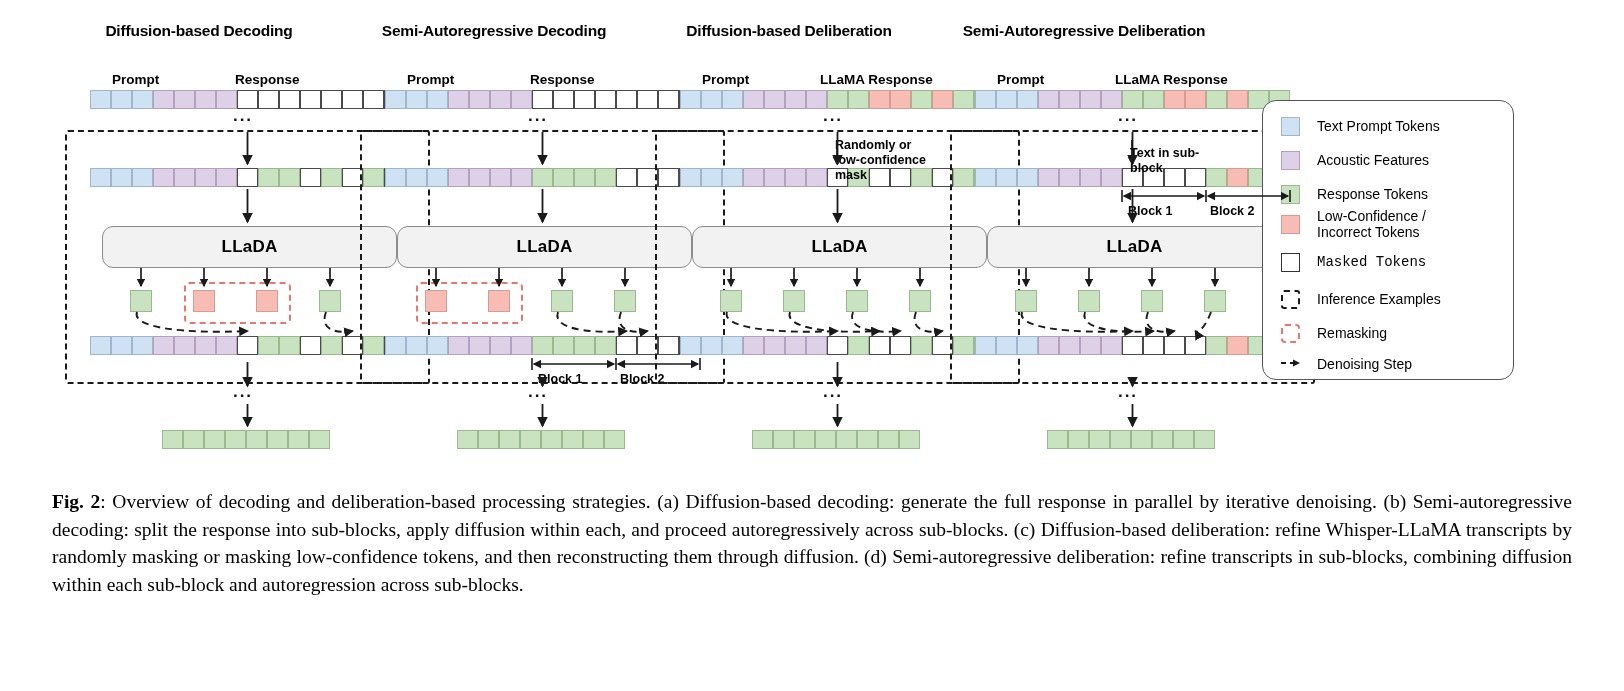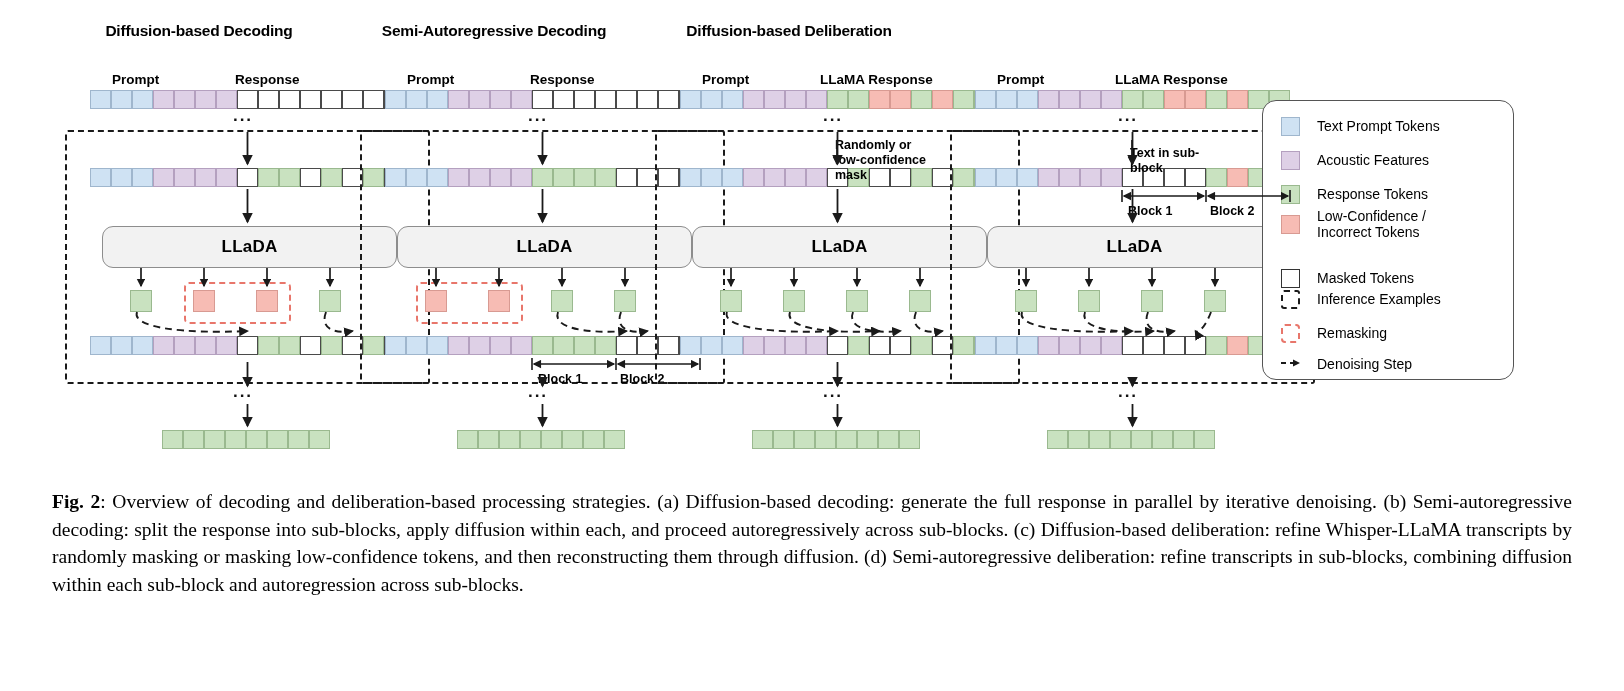--- a/index.html
+++ b/index.html
@@ -294,20 +294,21 @@
           <div class="tok green"></div>
           <div class="tok green"></div>
           <div class="tok green"></div>
           <div class="tok green"></div>
           <div class="tok green"></div>
           <div class="tok green"></div>
           <div class="tok green"></div>
         </div>
       </div>
       <div class="panel" style="left: 930px;">
+        <div class="panel-title">Semi-Autoregressive Deliberation</div>
         <div class="seq-label" style="left: 67px; top: 72px;">Prompt</div>
         <div class="seq-label" style="left: 185px; top: 72px;">LLaMA Response</div>
         <div class="strip" style="left: 45px; top: 90px;">
           <div class="tok blue"></div>
           <div class="tok blue"></div>
           <div class="tok blue"></div>
           <div class="tok purple"></div>
           <div class="tok purple"></div>
           <div class="tok purple"></div>
           <div class="tok purple"></div>
@@ -390,21 +391,21 @@
         </div>
         <div class="legend-row" style="top: 82px;">
           <div class="lg-swatch green"></div>
           <div class="lg-text">Response Tokens</div>
         </div>
         <div class="legend-row" style="top: 112px;">
           <div class="lg-swatch pink"></div>
           <div class="lg-text">Low-Confidence /
 Incorrect Tokens</div>
         </div>
-        <div class="legend-row" style="top: 166px;">
+        <div class="legend-row" style="top: 150px; font-family: Liberation Mono, monospace;">
           <div class="lg-swatch white"></div>
           <div class="lg-text">Masked Tokens</div>
         </div>
         <div class="legend-row" style="top: 187px; justify-content: flex-end;">
           <div class="lg-swatch dashdark"></div>
           <div class="lg-text">Inference Examples</div>
         </div>
         <div class="legend-row" style="top: 221px;">
           <div class="lg-swatch dashred"></div>
           <div class="lg-text">Remasking</div>

